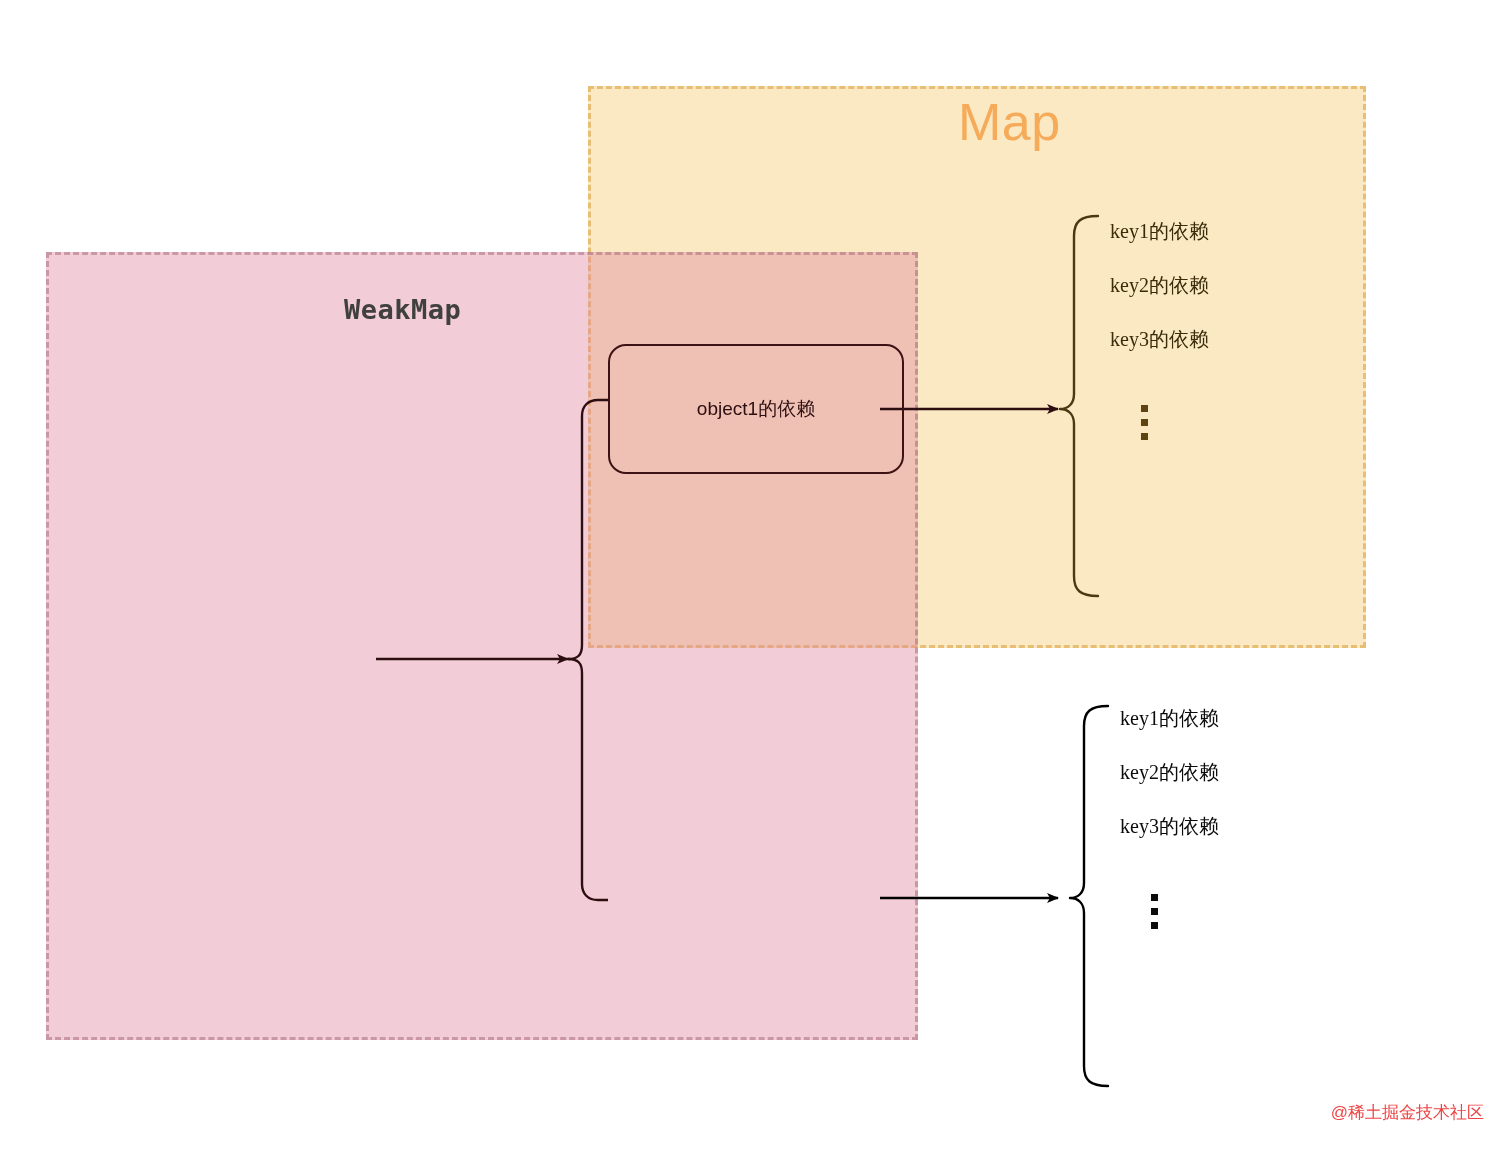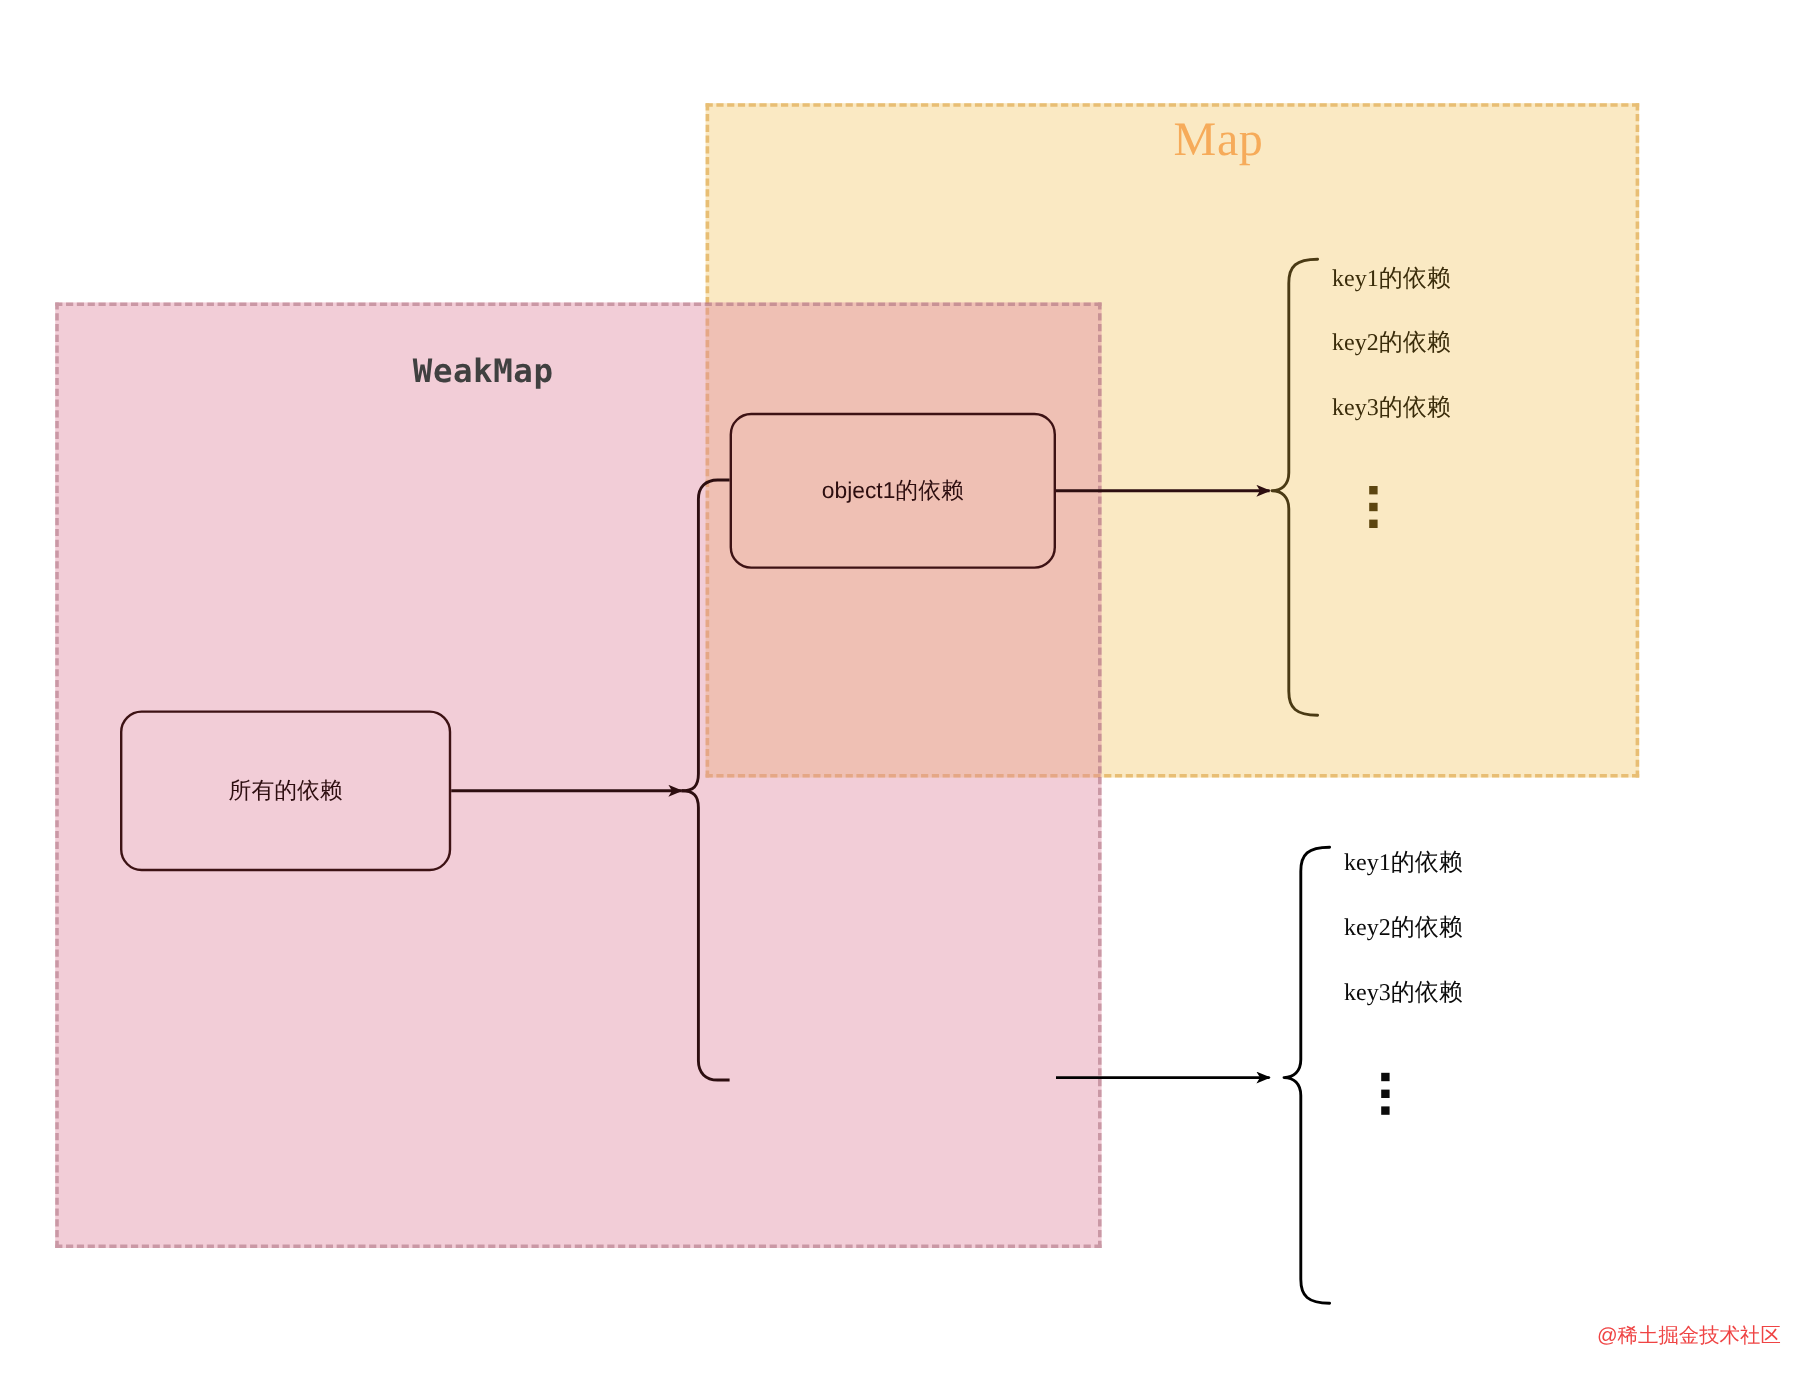--- a/index.html
+++ b/index.html
@@ -50,25 +50,25 @@
   }
   #weakmap-title {
     left: 344px;
     top: 294px;
     color: #404040;
     font-family: "DejaVu Sans Mono", "Liberation Mono", monospace;
     font-size: 27px;
     font-weight: 700;
   }
   #map-title {
-    left: 978px;
+    left: 958px;
     top: 92px;
     color: #f6ab5a;
-    font-family: Liberation Serif, serif;
-    font-size: 40px;
+    font-family: Liberation Sans, sans-serif;
+    font-size: 52px;
     font-weight: 400;
   }
 
   
   .node-box {
     position: absolute;
     box-sizing: border-box;
     border: 2px solid #3d1214;
     border-radius: 18px;
     background: transparent;
@@ -76,21 +76,21 @@
     align-items: center;
     justify-content: center;
   }
   .node-label {
     font-size: 19px;
     color: #2d0e10;
     white-space: nowrap;
     font-family: "Liberation Sans", "DejaVu Sans", sans-serif;
   }
   #box-all-deps   { left: 100px; top: 592px; width: 276px; height: 134px; }
-  #box-object1    { left: 608px; top: 344px; width: 272px; height: 130px; text-align: right; }
+  #box-object1    { left: 608px; top: 344px; width: 296px; height: 130px; text-align: right; }
   #box-object2    { left: 608px; top: 830px; width: 272px; height: 130px; }
 
   
   .key-list { position: absolute; }
   .key-item {
     position: absolute;
     white-space: nowrap;
     font-size: 20px;
     font-family: Liberation Serif, serif;
   }
@@ -166,23 +166,20 @@
              C1074,404 1068,409 1060,409
              C1068,409 1074,414 1074,424 L1074,576
              C1074,590 1080,596 1098,596" fill="none" stroke="#4a3a14" stroke-width="2.4" stroke-linecap="round" stroke-linejoin="round"></path>
 
     <path d="M1108,706 C1090,706 1084,712 1084,726 L1084,883
              C1084,893 1078,898 1070,898
              C1078,898 1084,903 1084,913 L1084,1066
              C1084,1080 1090,1086 1108,1086" fill="none" stroke="#000000" stroke-width="2.4" stroke-linecap="round" stroke-linejoin="round"></path>
   </svg>
 
-  <div class="node-box" id="box-all-deps">
-    <span class="node-label">所有的依赖</span>
-  </div>
 
   <div class="node-box" id="box-object1">
     <span class="node-label">object1的依赖</span>
   </div>
 
 
   <div class="key-list" id="keylist-map">
     <div class="key-item" style="left:1110px; top:218px;">key1的依赖</div>
     <div class="key-item" style="left:1110px; top:272px;">key2的依赖</div>
     <div class="key-item" style="left:1110px; top:326px;">key3的依赖</div>

